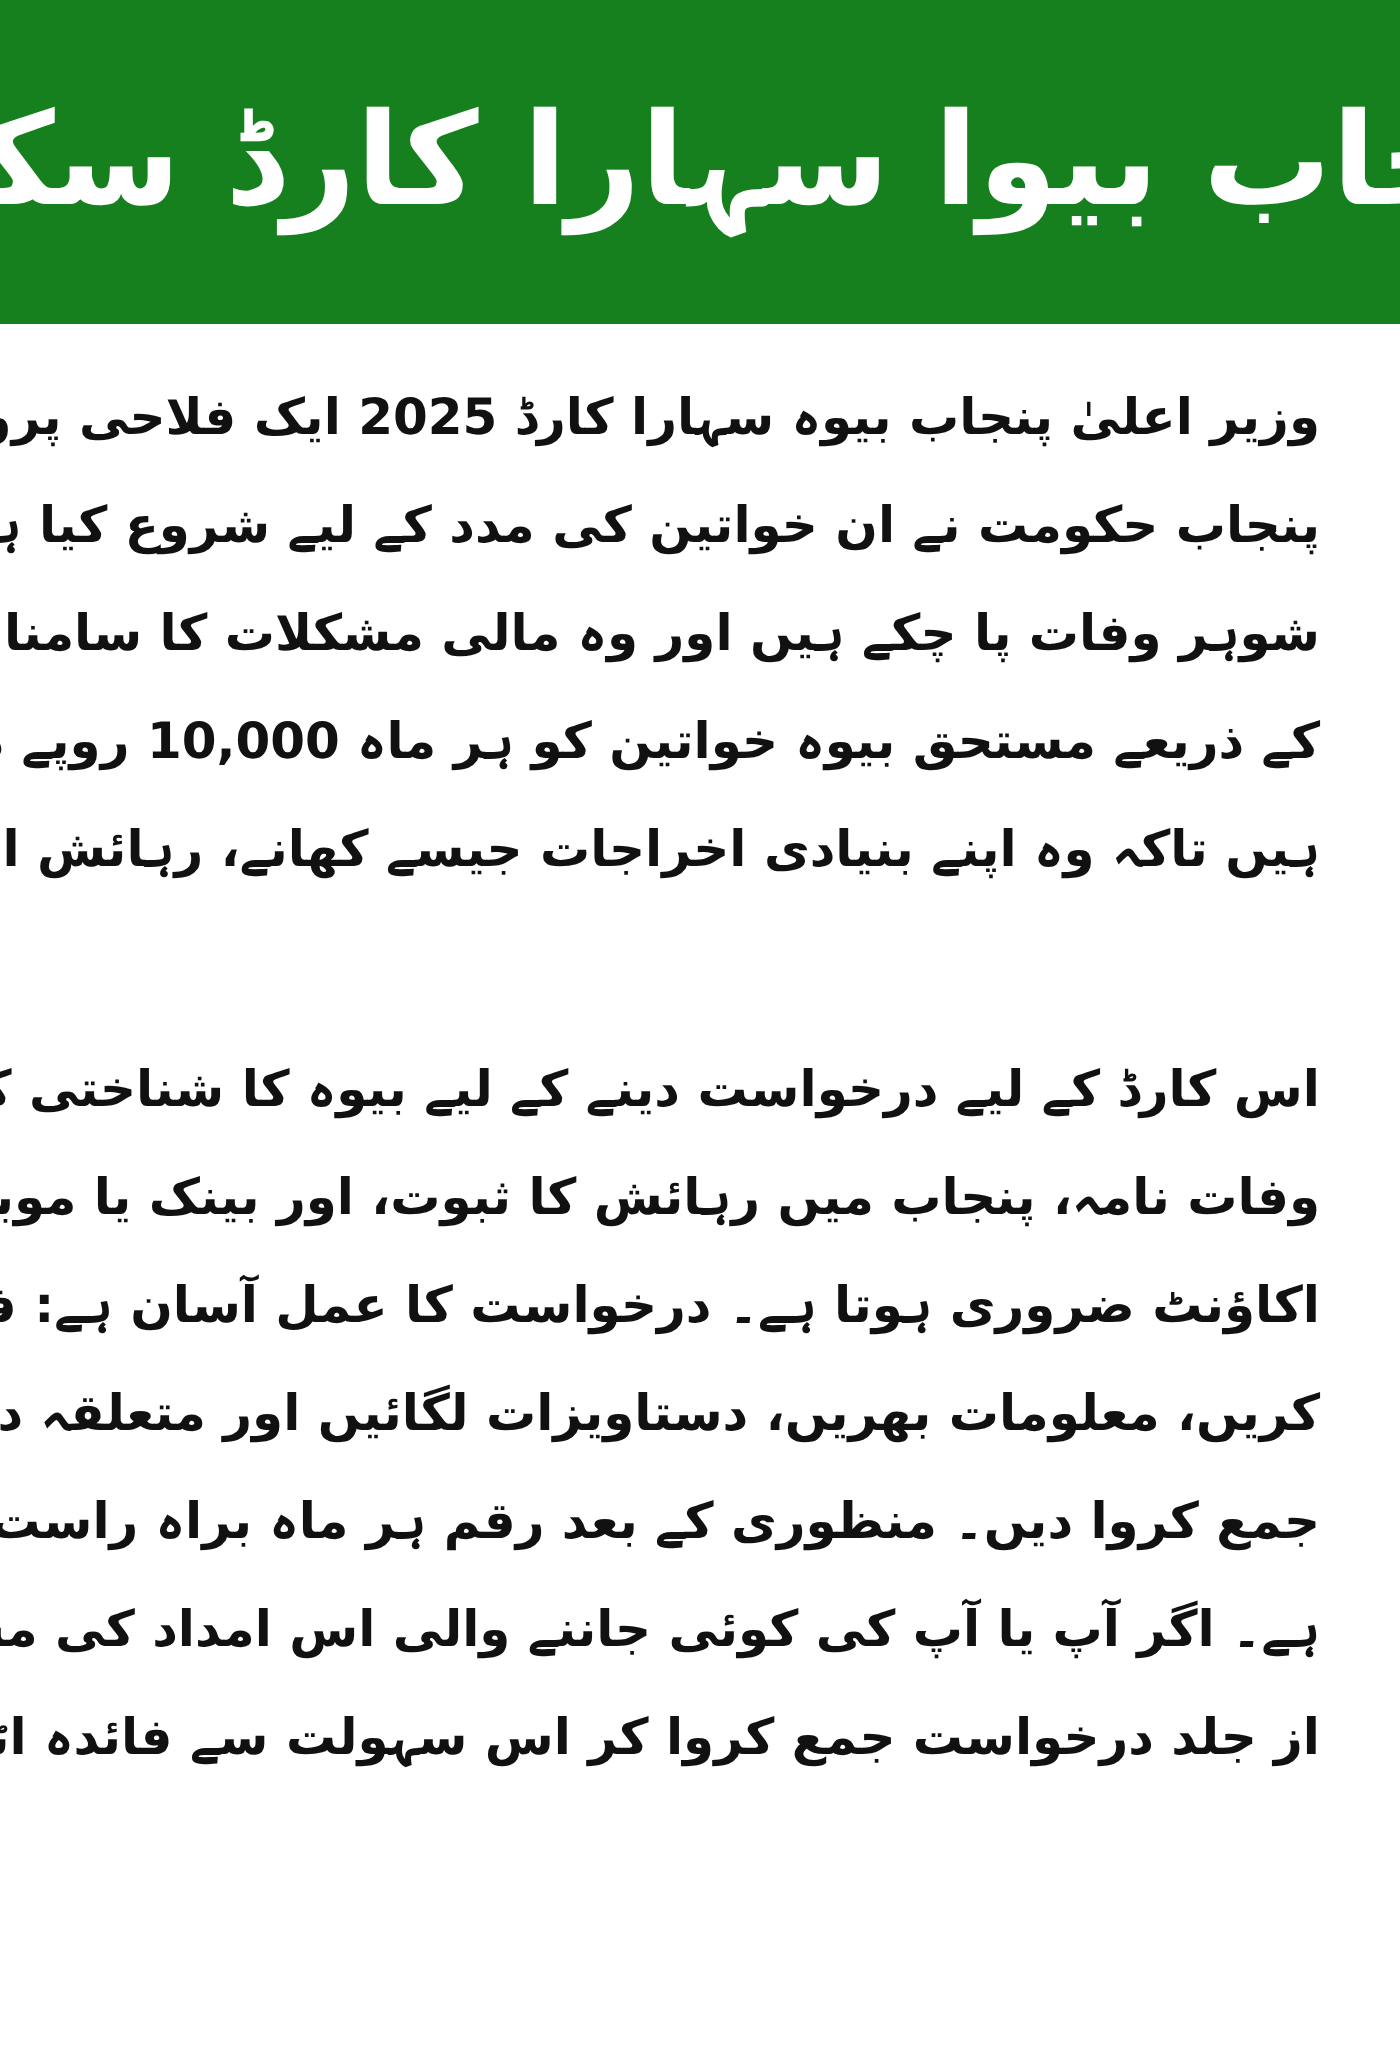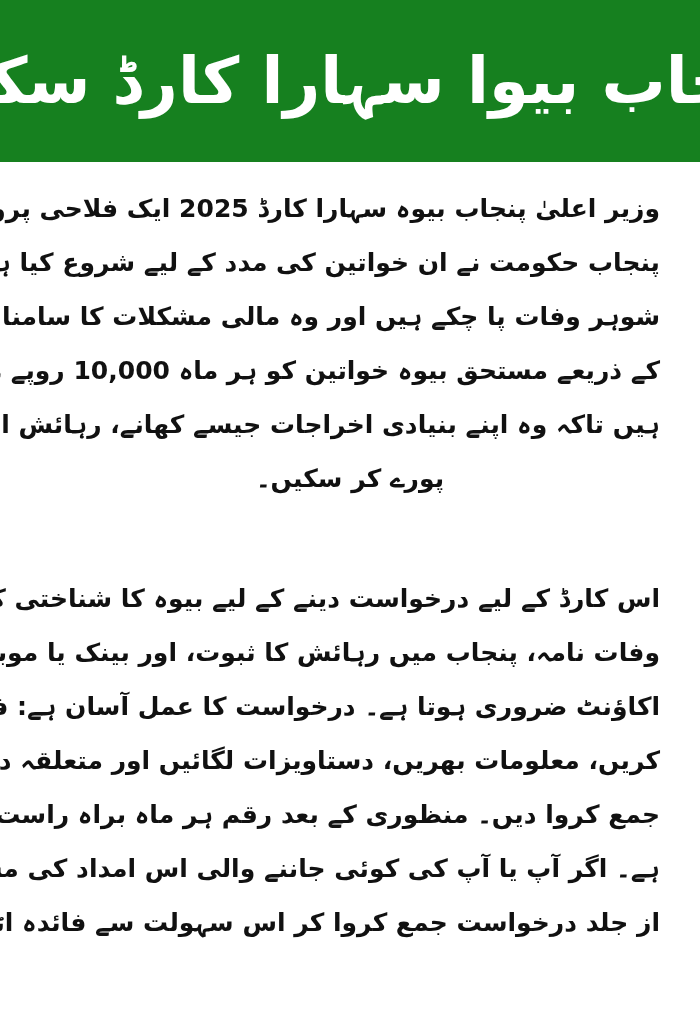--- a/index.html
+++ b/index.html
@@ -66,21 +66,20 @@
   <h1>پنجاب بیوا سہارا کارڈ سکیم</h1>
 </div>
 
 <div class="content">
   <p class="para">
     <span class="line">وزیر اعلیٰ پنجاب بیوہ سہارا کارڈ 2025 ایک فلاحی پروگرام ہے جو</span>
     <span class="line">پنجاب حکومت نے ان خواتین کی مدد کے لیے شروع کیا ہے جن کے</span>
     <span class="line">شوہر وفات پا چکے ہیں اور وہ مالی مشکلات کا سامنا کر رہی ہیں۔ اس کارڈ</span>
     <span class="line">کے ذریعے مستحق بیوہ خواتین کو ہر ماہ 10,000 روپے دیے جاتے</span>
     <span class="line">ہیں تاکہ وہ اپنے بنیادی اخراجات جیسے کھانے، رہائش اور علاج وغیرہ</span>
-    <span class="line">پورے کر سکیں۔</span>
   </p>
   <p class="para">
     <span class="line">اس کارڈ کے لیے درخواست دینے کے لیے بیوہ کا شناختی کارڈ، شوہر کا</span>
     <span class="line">وفات نامہ، پنجاب میں رہائش کا ثبوت، اور بینک یا موبائل والٹ</span>
     <span class="line">اکاؤنٹ ضروری ہوتا ہے۔ درخواست کا عمل آسان ہے: فارم حاصل</span>
     <span class="line">کریں، معلومات بھریں، دستاویزات لگائیں اور متعلقہ دفتر یا آن لائن</span>
     <span class="line">جمع کروا دیں۔ منظوری کے بعد رقم ہر ماہ براہ راست فراہم کی جاتی</span>
     <span class="line">ہے۔ اگر آپ یا آپ کی کوئی جاننے والی اس امداد کی مستحق ہے، تو جلد</span>
     <span class="line">از جلد درخواست جمع کروا کر اس سہولت سے فائدہ اٹھائیں۔</span>
   </p>

